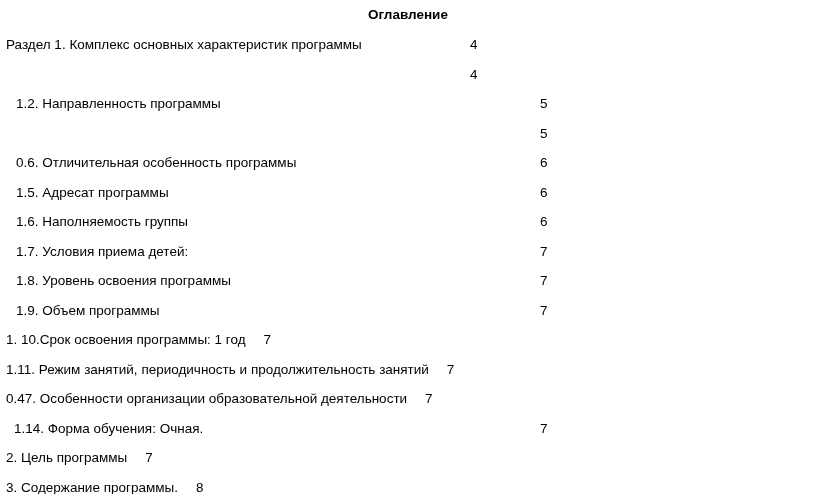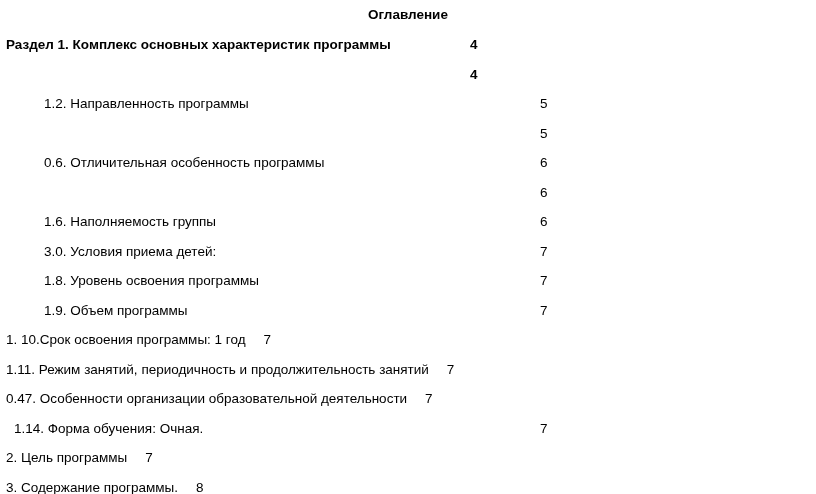--- a/index.html
+++ b/index.html
@@ -41,45 +41,45 @@
   .toc-label {
     display: inline-block;
     vertical-align: top;
   }
   .toc-page {
     display: inline-block;
     vertical-align: top;
   }
   
   .ind-0 { padding-left: 6px; }
-  .ind-2 { padding-left: 44px; }
+  .ind-2 { padding-left: 16px; }
   .ind-3 { padding-left: 14px; }
-  .bold { font-weight: bold; text-align: right; }
+  .bold { font-weight: normal; text-align: right; }
   
   .pn-abs {
     position: absolute;
     top: 0;
   }
 </style>
 </head>
 <body>
 
 <div class="page">
 
   <div class="doc-title">Оглавление</div>
 
   <div class="toc" id="toc-container">
       <div class="toc-row"><span class="toc-label ind-0 bold">Раздел 1. Комплекс основных характеристик программы</span><span class="toc-page pn-abs bold" style="left: 470px;">4</span></div>
       <div class="toc-row"><span class="toc-page pn-abs bold" style="left: 470px;">4</span></div>
       <div class="toc-row"><span class="toc-label ind-2">1.2. Направленность программы</span><span class="toc-page pn-abs" style="left: 540px;">5</span></div>
       <div class="toc-row"><span class="toc-page pn-abs" style="left: 540px;">5</span></div>
       <div class="toc-row"><span class="toc-label ind-2">0.6. Отличительная особенность программы</span><span class="toc-page pn-abs" style="left: 540px;">6</span></div>
-      <div class="toc-row"><span class="toc-page pn-abs" style="left: 540px;">6</span></div>
+      <div class="toc-row"><span class="toc-label ind-2">1.5. Адресат программы</span><span class="toc-page pn-abs" style="left: 540px;">6</span></div>
       <div class="toc-row"><span class="toc-label ind-2">1.6. Наполняемость группы</span><span class="toc-page pn-abs" style="left: 540px;">6</span></div>
-      <div class="toc-row"><span class="toc-label ind-2">3.0. Условия приема детей:</span><span class="toc-page pn-abs" style="left: 540px;">7</span></div>
+      <div class="toc-row"><span class="toc-label ind-2">1.7. Условия приема детей:</span><span class="toc-page pn-abs" style="left: 540px;">7</span></div>
       <div class="toc-row"><span class="toc-label ind-2">1.8. Уровень освоения программы</span><span class="toc-page pn-abs" style="left: 540px;">7</span></div>
       <div class="toc-row"><span class="toc-label ind-2">1.9. Объем программы</span><span class="toc-page pn-abs" style="left: 540px;">7</span></div>
       <div class="toc-row"><span class="toc-label ind-0">1. 10.Срок освоения программы: 1 год</span><span class="toc-page" style="padding-left: 18px;">7</span></div>
       <div class="toc-row"><span class="toc-label ind-0">1.11. Режим занятий, периодичность и продолжительность занятий</span><span class="toc-page" style="padding-left: 18px;">7</span></div>
       <div class="toc-row"><span class="toc-label ind-0">0.47. Особенности организации образовательной деятельности</span><span class="toc-page" style="padding-left: 18px;">7</span></div>
       <div class="toc-row"><span class="toc-label ind-3">1.14. Форма обучения: Очная.</span><span class="toc-page pn-abs" style="left: 540px;">7</span></div>
       <div class="toc-row"><span class="toc-label ind-0">2. Цель программы</span><span class="toc-page" style="padding-left: 18px;">7</span></div>
       <div class="toc-row"><span class="toc-label ind-0">3. Содержание программы.</span><span class="toc-page" style="padding-left: 18px;">8</span></div>
     </div>
 

